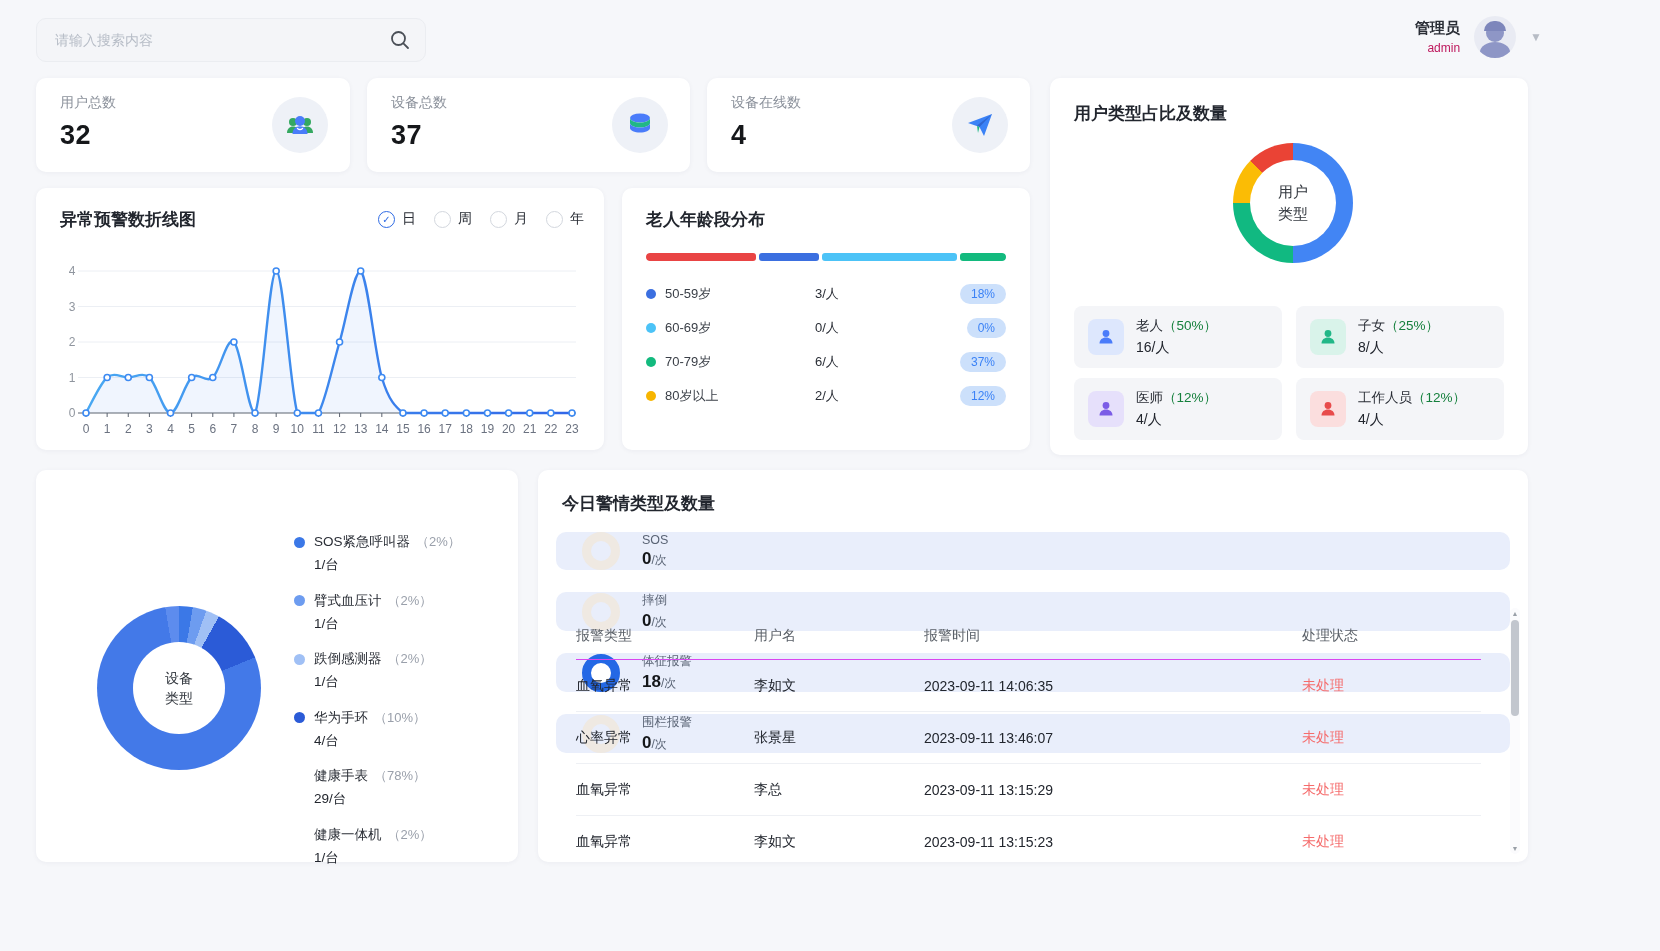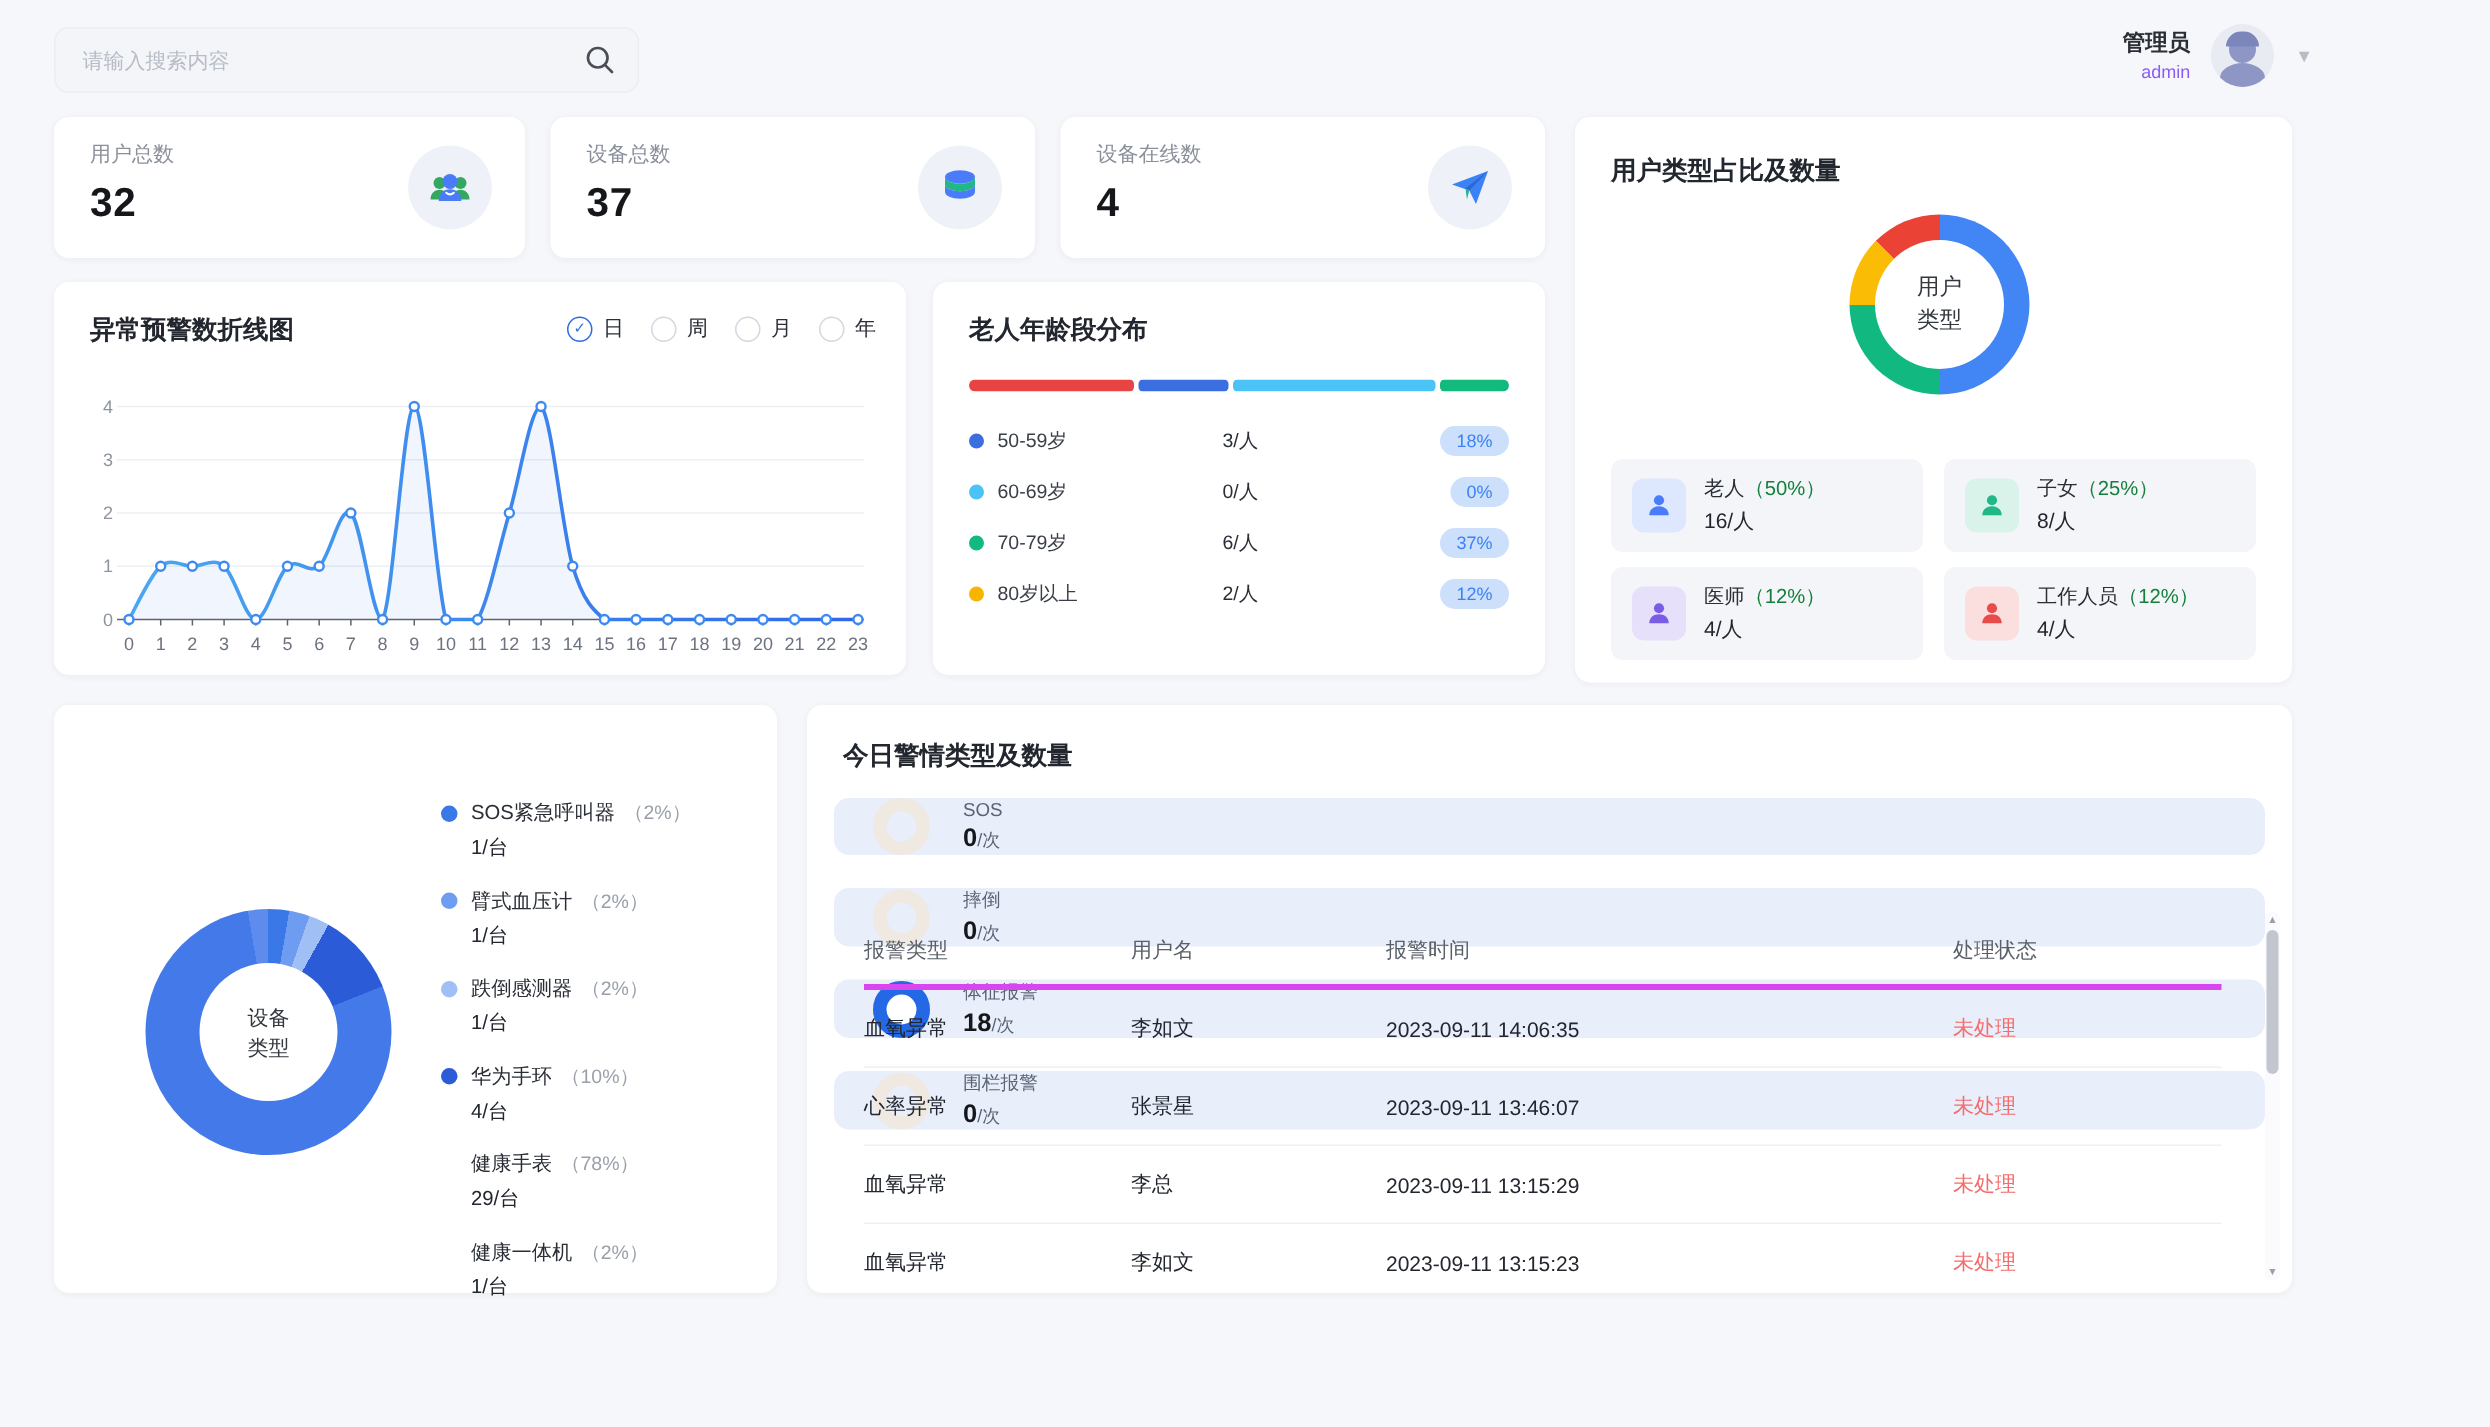--- a/index.html
+++ b/index.html
@@ -9,21 +9,21 @@
   .card { position:absolute; background:#fff; border-radius:10px; box-shadow:0 1px 5px rgba(30,40,80,.05); }
   .panel-title { font-size:17px; font-weight:700; color:#22262e; }
 
   
   .search-box { position:absolute; left:36px; top:18px; width:390px; height:44px; background:#f4f5f8; border:1px solid #ebedf1; border-radius:10px; display:flex; align-items:center; padding:0 14px 0 18px; }
   .search-box input { flex:1; border:none; outline:none; background:transparent; font-size:14px; color:#15803d; font-family:inherit; }
   .search-box input::placeholder { color:#b7bdc7; }
   .admin-wrap { position:absolute; right:118px; top:16px; display:flex; align-items:center; gap:14px; }
   .admin-texts { text-align:right; }
   .admin-role { font-size:15px; font-weight:700; color:#2a2e36; }
-  .admin-user { font-size:12px; color:#8b5cf6; margin-top:3px; }
+  .admin-user { font-size:12px; color:#be185d; margin-top:3px; }
   .avatar { width:42px; height:42px; border-radius:50%; background:#e9ebf3; position:relative; overflow:hidden; }
   .avatar .head { position:absolute; left:12px; top:8px; width:18px; height:18px; border-radius:50%; background:#8e96c6; }
   .avatar .bust { position:absolute; left:6px; top:26px; width:30px; height:20px; border-radius:50% 50% 0 0; background:#8e96c6; }
   .avatar .hair { position:absolute; left:10px; top:5px; width:22px; height:10px; border-radius:11px 11px 0 0; background:#7d86bb; }
   .caret { color:#b7bcc5; font-size:12px; }
 
   
   .stat-card { height:94px; top:78px; padding:16px 24px; }
   .stat-label { font-size:14px; color:#8b919b; }
   .stat-value { font-size:27px; font-weight:700; color:#15171a; margin-top:8px; letter-spacing:.5px; }
@@ -77,21 +77,21 @@
   #alarm-card { left:538px; top:470px; width:990px; height:392px; padding:22px 24px; overflow:hidden; }
   .alarm-cards { position:absolute; left:18px; top:62px; width:954px; display:flex; gap:22px;flex-direction:column; }
   .alarm-chip { flex:1; height:64px; background:#e9eefb; border-radius:10px; display:flex; align-items:center; padding:0 10px 0 26px; gap:22px; }
   .ring { width:38px; height:38px; border-radius:50%; background:#fff0; border:9px solid #efe9e2; flex:0 0 auto; }
   .ring.active { border-color:#2468e5; background:#fff; }
   .alarm-chip-label { font-size:12.5px; color:#5a6475; }
   .alarm-chip-value { font-size:17px; font-weight:700; color:#15171a; margin-top:2px; }
   .alarm-chip-value .unit { font-size:12px; font-weight:400; color:#5a6475; }
 
   .alarm-table { position:absolute; left:38px; top:142px; width:905px; }
-  .t-head { display:flex; height:48px; align-items:center; font-size:14px; color:#5a6068; border-bottom:4px solid #d946ef; }
+  .t-head { display:flex; height:48px; align-items:center; font-size:14px; color:#5a6068; border-bottom:1px solid #d946ef; }
   .t-row { display:flex; height:52px; align-items:center; font-size:14px; color:#22262e; border-bottom:1px solid #eef0f4; }
   .c1 { width:178px; } .c2 { width:170px; } .c3 { width:378px; } .c4 { width:140px; }
   .status-red { color:#f56c6c; }
 
   .scrollbar { position:absolute; right:8px; top:138px; width:10px; height:246px; background:#fbfbfd; border-radius:5px; }
   .sb-arrow { position:absolute; left:0; width:10px; text-align:center; font-size:7px; color:#9aa0a8; }
   .sb-thumb { position:absolute; left:1px; top:12px; width:8px; height:96px; border-radius:4px; background:#c2c6ce; }
 
   svg text { font-family:"Liberation Sans","DejaVu Sans",sans-serif; }
 </style>

